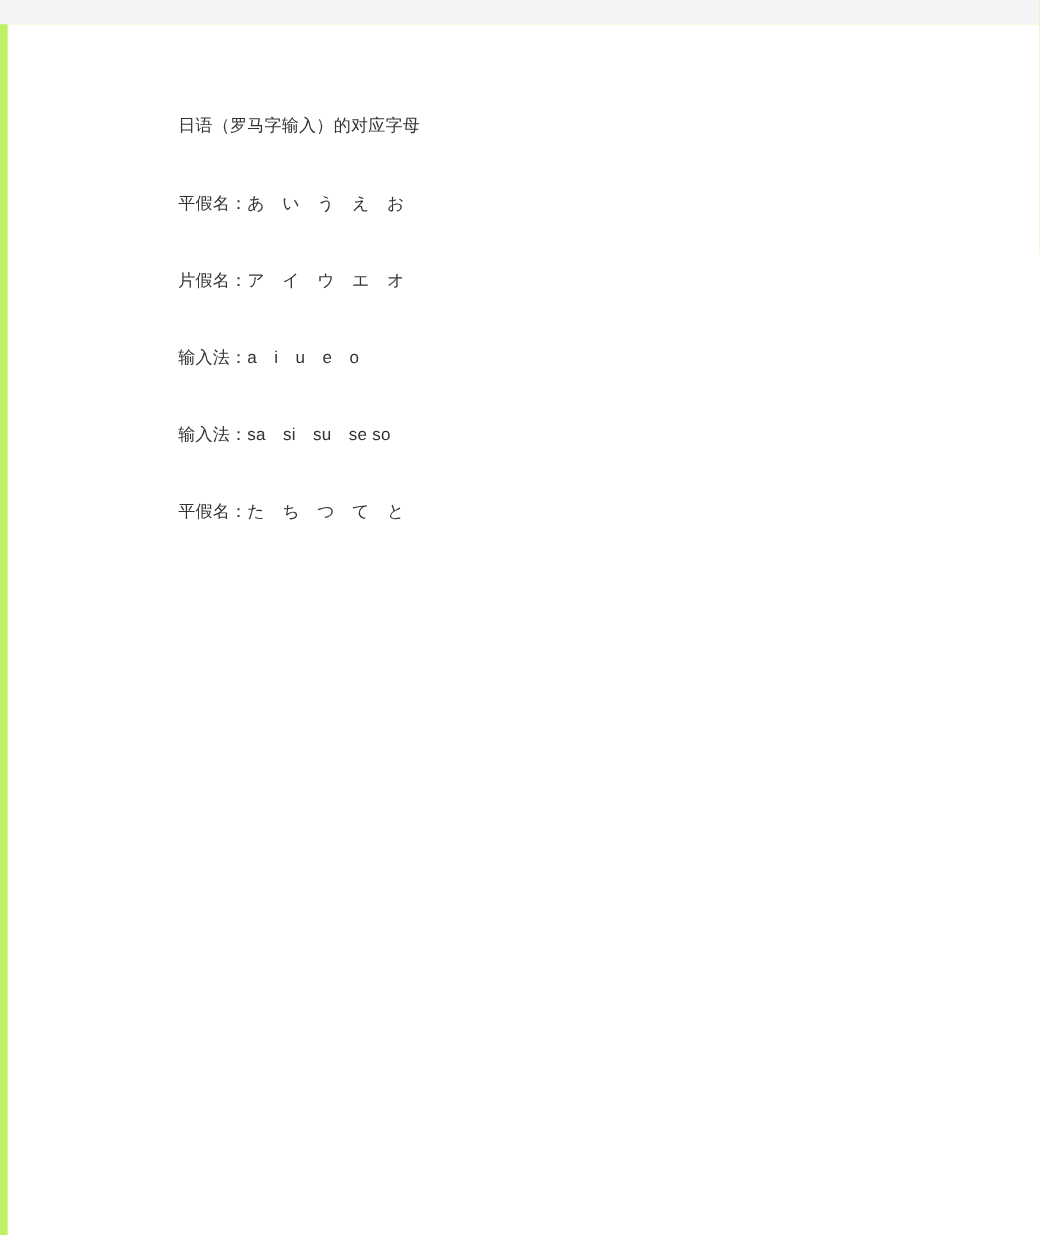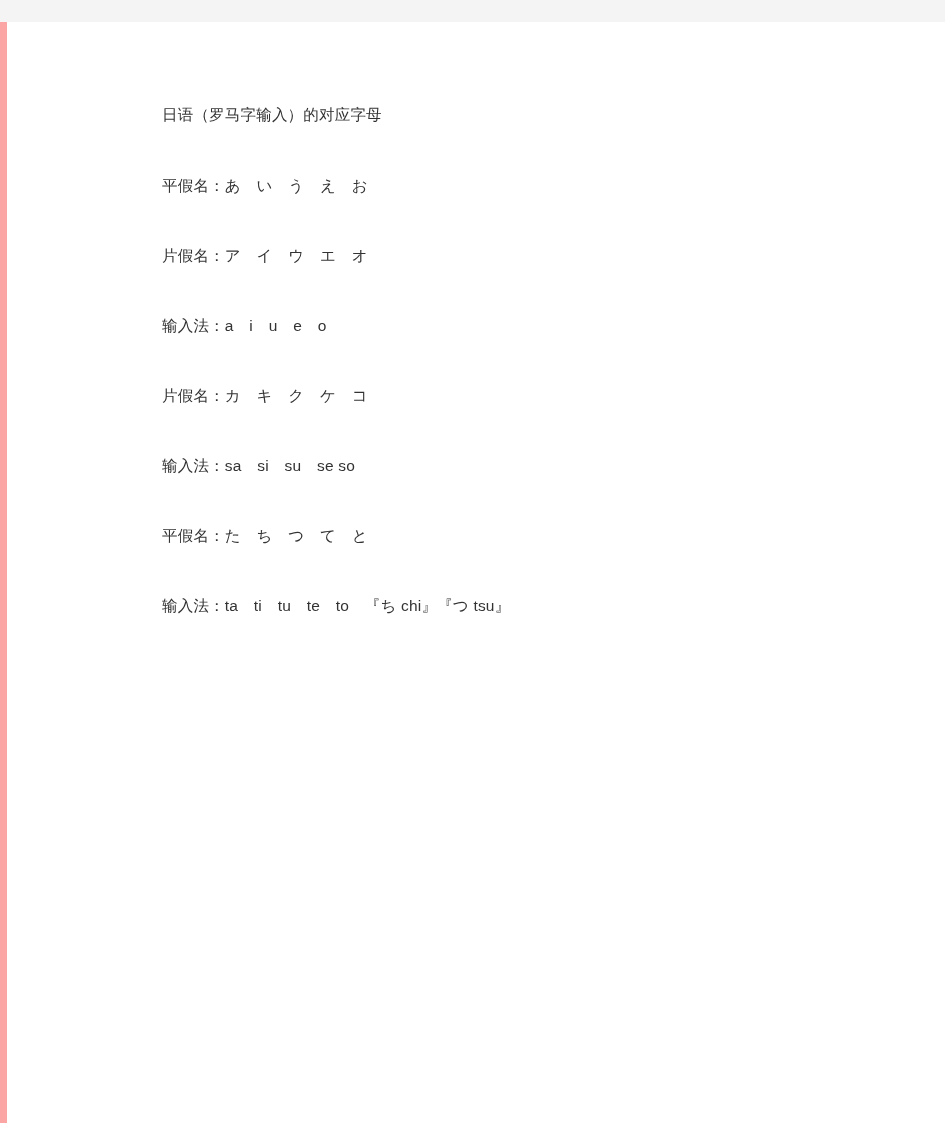--- a/index.html
+++ b/index.html
@@ -10,21 +10,21 @@
   body {
     width: 945px;
     height: 1123px;
     font-family: "Liberation Sans", "DejaVu Sans", sans-serif;
     overflow: hidden;
   }
   #viewport {
     position: relative;
     width: 945px;
     height: 1123px;
-    background: #fca5a5;
+    background: #bef264;
   }
   
   #top-gutter {
     position: absolute;
     left: 0;
     top: 0;
     width: 945px;
     height: 22px;
     background: #f4f4f4;
   }
@@ -71,28 +71,26 @@
 
       <p class="doc-line title">日语（罗马字输入）的对应字母</p>
 
       <p class="doc-line">平假名：あ　い　う　え　お</p>
 
       <p class="doc-line">片假名：ア　イ　ウ　エ　オ</p>
 
       <p class="doc-line">输入法：a　i　u　e　o</p>
 
 
-      <p class="doc-line">片假名：カ　キ　ク　ケ　コ</p>
 
 
 
 
       <p class="doc-line">输入法：sa　si　su　se so</p>
 
       <p class="doc-line">平假名：た　ち　つ　て　と</p>
 
 
-      <p class="doc-line">输入法：ta　ti　tu　te　to　『ち chi』『つ tsu』</p>
 
     </div>
   </div>
 
 </div>
 
 </body></html>

